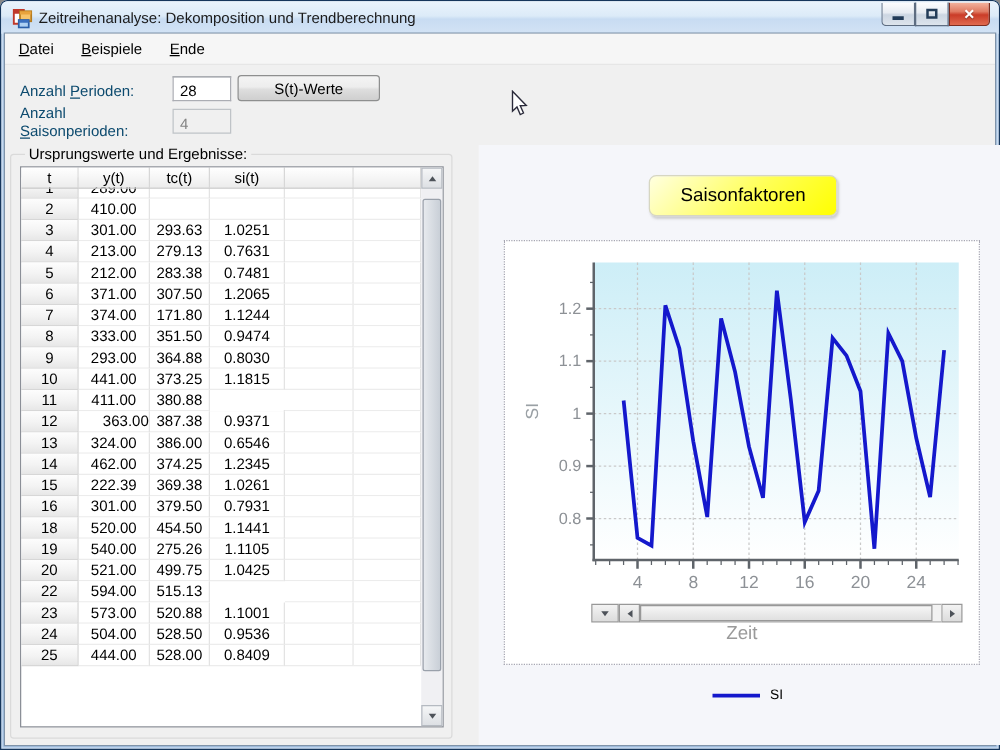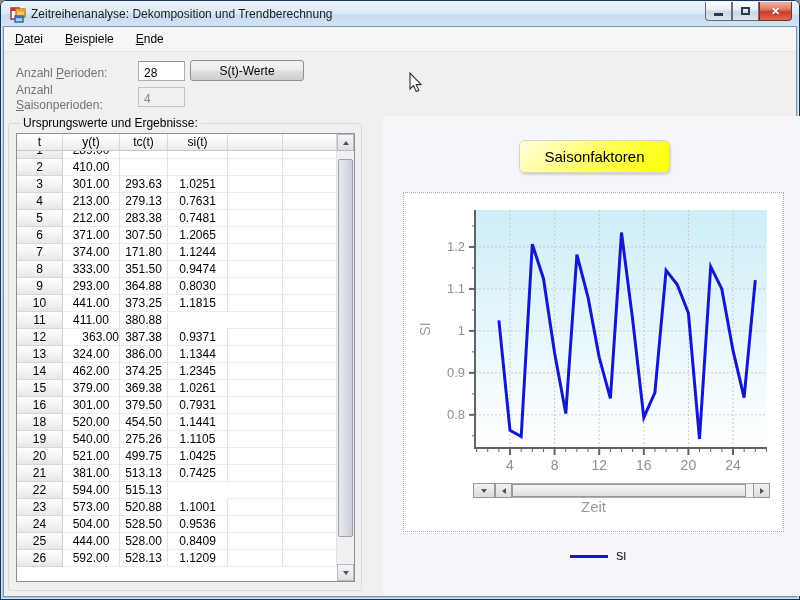--- a/index.html
+++ b/index.html
@@ -29,21 +29,21 @@
 
   .client { position:absolute; left:4px; top:27px; width:792px; height:569px;
     background:#f0f0f0; box-shadow:0 0 0 1px #7f93a9; }
 
   
   .menubar { position:absolute; left:0; top:0; width:100%; height:25px;
     background:#f6f6f6; border-bottom:1px solid #e6e6e6; display:flex; align-items:stretch; }
   .menu-item { padding:5px 11px 0 11px; font-size:12px; color:#000; cursor:default; }
 
   
-  .lbl { position:absolute; font-size:12px; color:#737373; }
+  .lbl { position:absolute; font-size:12px; color:#0c4a6e; }
   .txt { position:absolute; width:47px; height:20px; background:#fff; border:1px solid #abadb3;
     border-top-color:#8e9299; font-size:12px; padding:3px 0 0 5px; }
   .txt.disabled { background:#f0f0f0; border-color:#bfc3c7; color:#838383; }
   .btn { position:absolute; height:21px; text-align:center; font-size:12px; padding-top:3px;
     border:1px solid #8e8f8f; border-radius:3px;
     background:linear-gradient(180deg,#f4f4f4 0%,#ededed 45%,#dedede 55%,#cfcfcf 100%); }
 
   
   .groupbox { position:absolute; left:4px; top:96px; width:354px; height:468px;
     border:1px solid #dadada; border-radius:3px; }
@@ -253,35 +253,35 @@
             <div class="dc" style="width: 57px; text-align: right;">363.00</div>
             <div class="dc" style="width: 48px;">387.38</div>
             <div class="dc" style="width: 60px;">0.9371</div>
             <div class="dc" style="width: 55px;"></div>
             <div class="dc" style="width: 54px;"></div>
           </div>
           <div class="grow">
             <div class="rh" style="width: 46px;">13</div>
             <div class="dc" style="width: 57px;">324.00</div>
             <div class="dc" style="width: 48px;">386.00</div>
-            <div class="dc" style="width: 60px;">1.1344</div>
+            <div class="dc" style="width: 60px;">0.6546</div>
             <div class="dc" style="width: 55px;"></div>
             <div class="dc" style="width: 54px;"></div>
           </div>
           <div class="grow">
             <div class="rh" style="width: 46px;">14</div>
             <div class="dc" style="width: 57px;">462.00</div>
             <div class="dc" style="width: 48px;">374.25</div>
             <div class="dc" style="width: 60px;">1.2345</div>
             <div class="dc" style="width: 55px;"></div>
             <div class="dc" style="width: 54px;"></div>
           </div>
           <div class="grow">
             <div class="rh" style="width: 46px;">15</div>
-            <div class="dc" style="width: 57px;">379.00</div>
+            <div class="dc" style="width: 57px;">222.39</div>
             <div class="dc" style="width: 48px;">369.38</div>
             <div class="dc" style="width: 60px;">1.0261</div>
             <div class="dc" style="width: 55px;"></div>
             <div class="dc" style="width: 54px;"></div>
           </div>
           <div class="grow">
             <div class="rh" style="width: 46px;">16</div>
             <div class="dc" style="width: 57px;">301.00</div>
             <div class="dc" style="width: 48px;">379.50</div>
             <div class="dc" style="width: 60px;">0.7931</div>
@@ -306,28 +306,20 @@
           </div>
           <div class="grow">
             <div class="rh" style="width: 46px;">20</div>
             <div class="dc" style="width: 57px;">521.00</div>
             <div class="dc" style="width: 48px;">499.75</div>
             <div class="dc" style="width: 60px;">1.0425</div>
             <div class="dc" style="width: 55px;"></div>
             <div class="dc" style="width: 54px;"></div>
           </div>
           <div class="grow">
-            <div class="rh" style="width: 46px;">21</div>
-            <div class="dc" style="width: 57px;">381.00</div>
-            <div class="dc" style="width: 48px;">513.13</div>
-            <div class="dc" style="width: 60px;">0.7425</div>
-            <div class="dc" style="width: 55px;"></div>
-            <div class="dc" style="width: 54px;"></div>
-          </div>
-          <div class="grow">
             <div class="rh" style="width: 46px;">22</div>
             <div class="dc" style="width: 57px;">594.00</div>
             <div class="dc" style="width: 48px;">515.13</div>
             <div class="dc" style="width: 60px; margin-top: 31px;">1.1531</div>
             <div class="dc" style="width: 55px;"></div>
             <div class="dc" style="width: 54px;"></div>
           </div>
           <div class="grow">
             <div class="rh" style="width: 46px;">23</div>
             <div class="dc" style="width: 57px;">573.00</div>
@@ -342,28 +334,20 @@
             <div class="dc" style="width: 48px;">528.50</div>
             <div class="dc" style="width: 60px;">0.9536</div>
             <div class="dc" style="width: 55px;"></div>
             <div class="dc" style="width: 54px;"></div>
           </div>
           <div class="grow">
             <div class="rh" style="width: 46px;">25</div>
             <div class="dc" style="width: 57px;">444.00</div>
             <div class="dc" style="width: 48px;">528.00</div>
             <div class="dc" style="width: 60px;">0.8409</div>
-            <div class="dc" style="width: 55px;"></div>
-            <div class="dc" style="width: 54px;"></div>
-          </div>
-          <div class="grow">
-            <div class="rh" style="width: 46px;">26</div>
-            <div class="dc" style="width: 57px;">592.00</div>
-            <div class="dc" style="width: 48px;">528.13</div>
-            <div class="dc" style="width: 60px;">1.1209</div>
             <div class="dc" style="width: 55px;"></div>
             <div class="dc" style="width: 54px;"></div>
           </div>
         </div>
       <div class="vscroll">
         <div class="sbtn" style="top:0;">
             <span class="arr up"></span>
           </div>
         <div class="vthumb"></div>
         <div class="sbtn" style="top:430px;">

